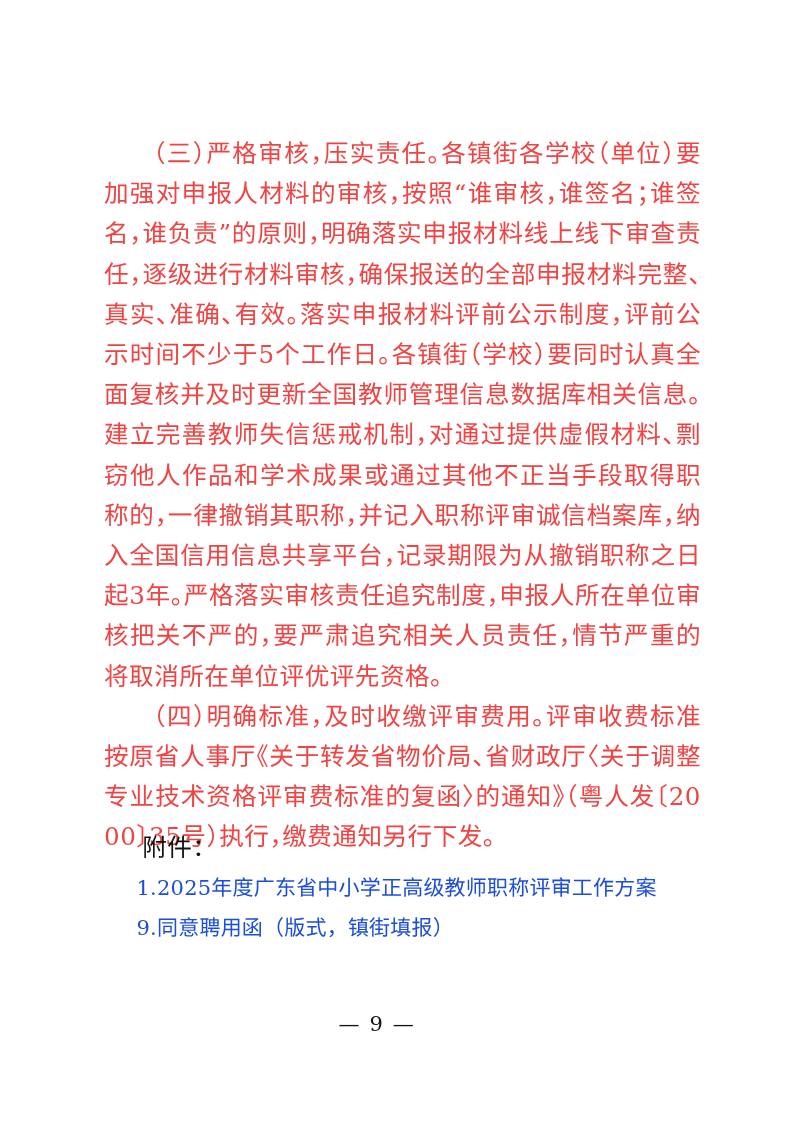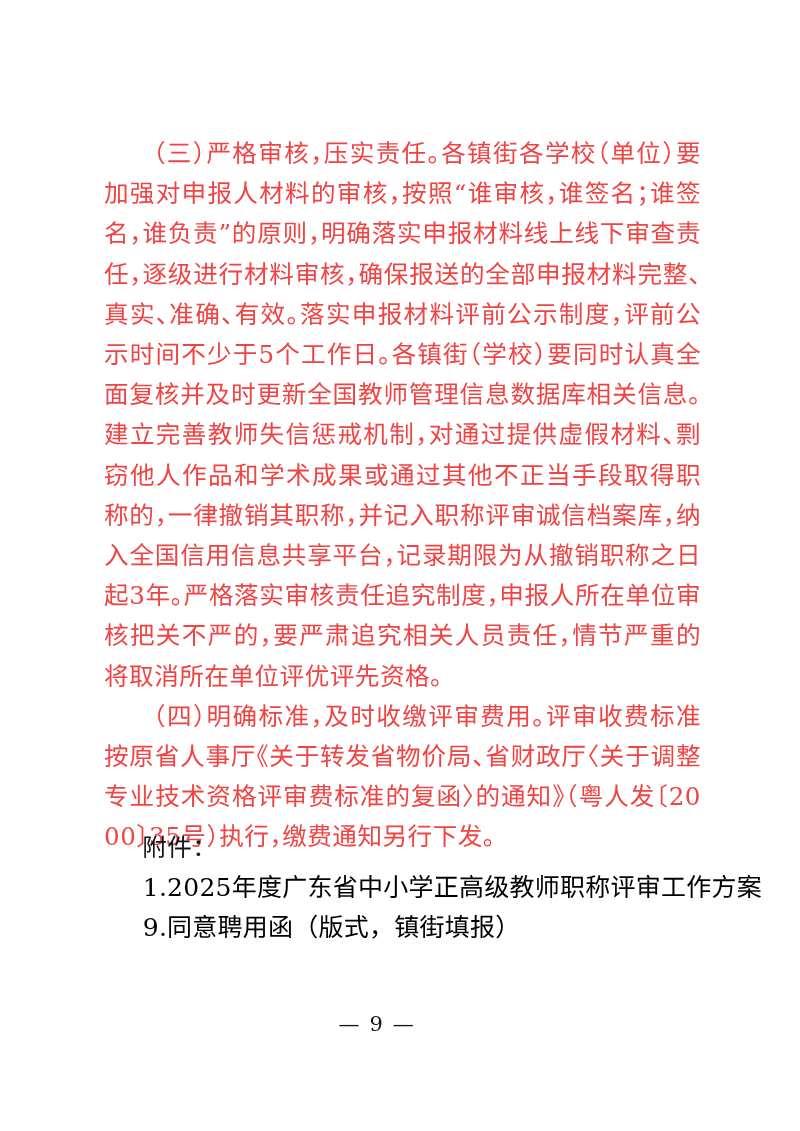--- a/index.html
+++ b/index.html
@@ -61,25 +61,25 @@
     white-space: nowrap;
   }
 
   .attach-list {
     margin: 0;
     padding: 0;
     list-style: none;
   }
 
   .attach-item {
-    font-size: 25px;
+    font-size: 21px;
     line-height: 40.2px;
     text-indent: 1.55em;
     letter-spacing: 0.01em;
-    color: #000000;
+    color: #1d4ed8;
     white-space: nowrap;
   }
 
   .page-footer {
     position: absolute;
     left: 0;
     right: 0;
     top: 1012px;
     text-align: center;
     padding-right: 46px;

